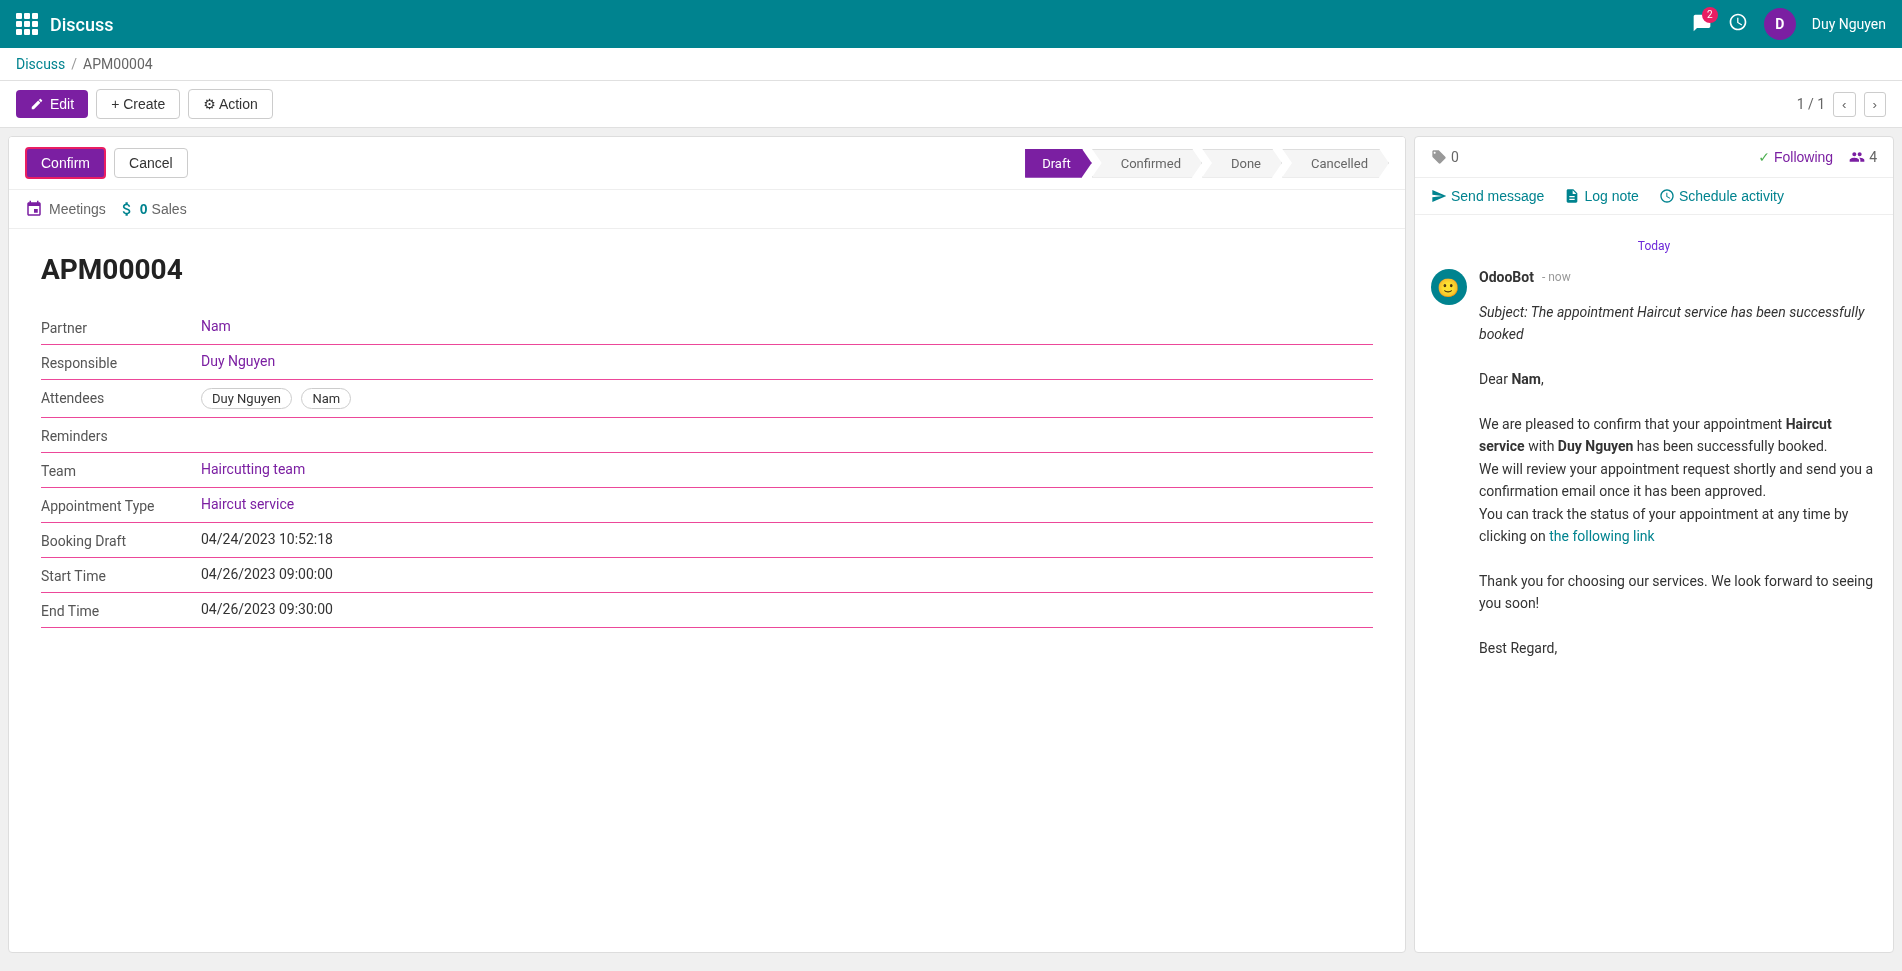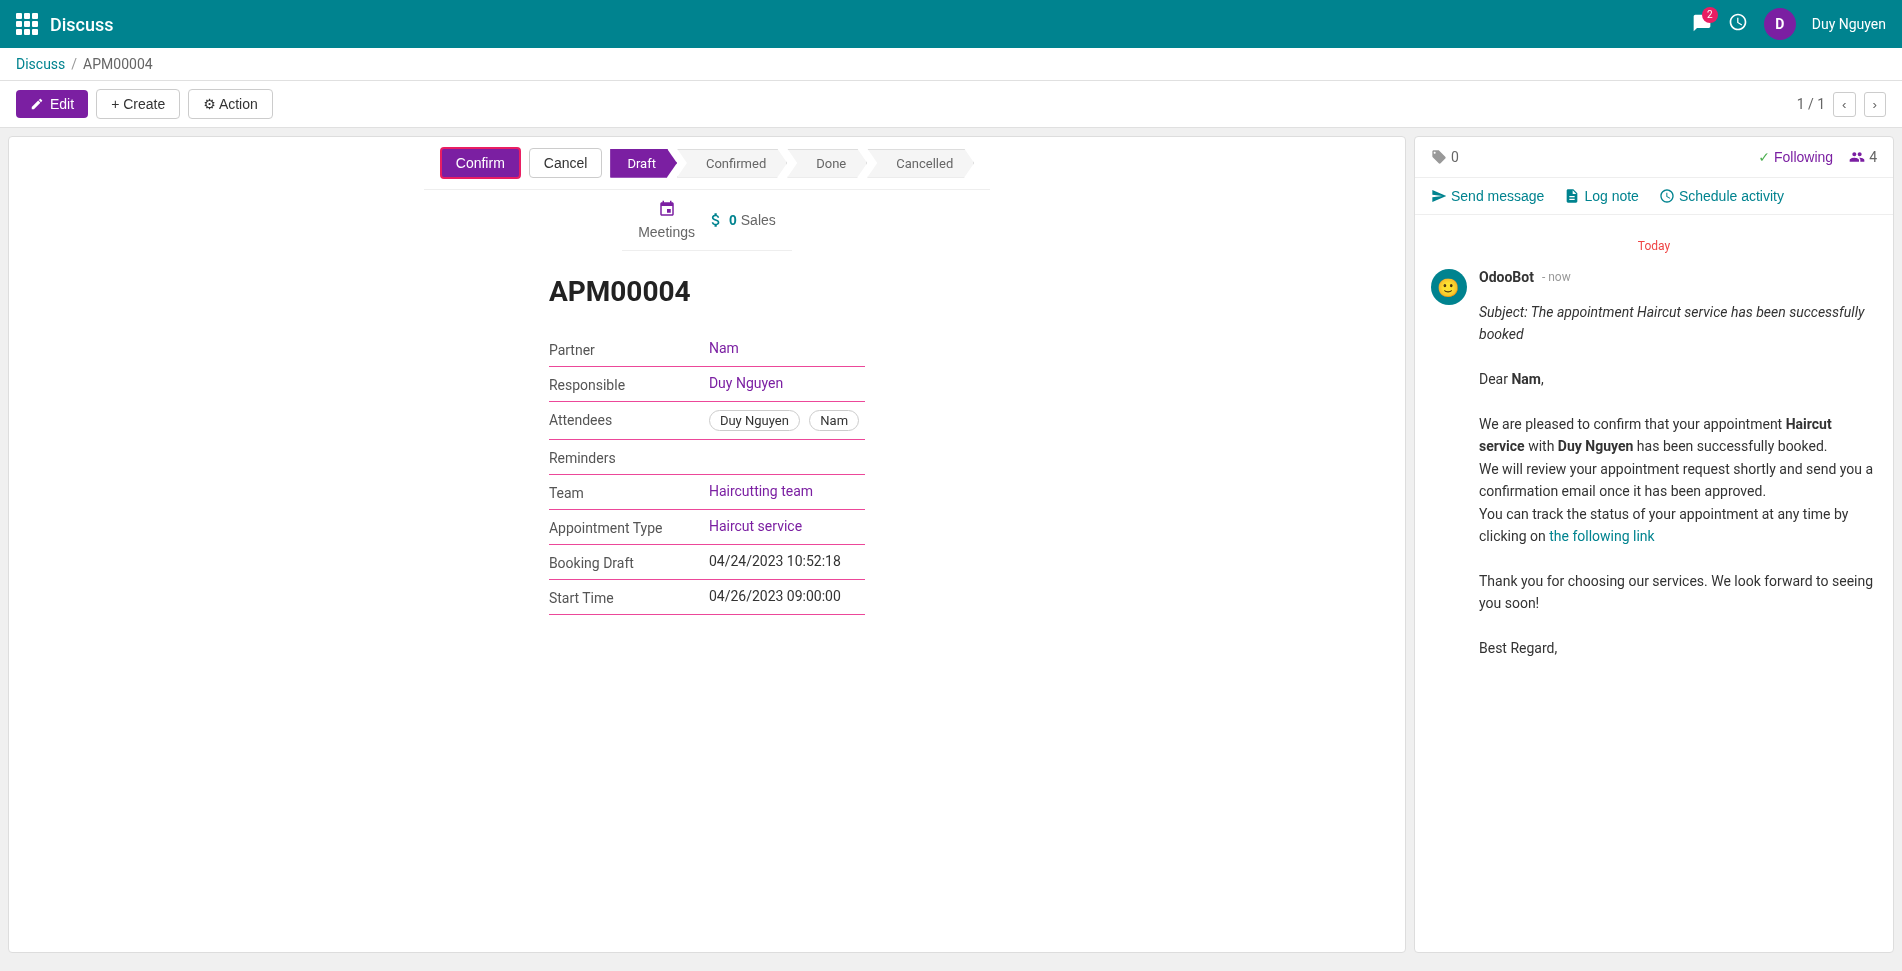--- a/index.html
+++ b/index.html
@@ -96,21 +96,20 @@
     
     .left-panel {
       flex: 1;
       overflow-y: auto;
       background: white;
       margin: 8px;
       border: 1px solid #ddd;
       border-radius: 4px;
       display: flex;
       flex-direction: column;
-      align-items: center;
     }
 
     
     .status-bar {
       padding: 10px 16px;
       display: flex;
       align-items: center;
       gap: 8px;
       border-bottom: 1px solid #eee;
       background: white;
@@ -161,21 +160,20 @@
     }
     .btn-meetings {
       display: flex;
       align-items: center;
       gap: 6px;
       background: none;
       border: none;
       color: #666;
       cursor: pointer;
       font-size: 14px;
-      flex-direction: column;
     }
     .btn-sales {
       display: flex;
       align-items: center;
       gap: 4px;
       background: none;
       border: none;
       color: #666;
       cursor: pointer;
       font-size: 14px;
@@ -254,21 +252,21 @@
       gap: 4px;
     }
 
     .chatter-messages {
       flex: 1;
       overflow-y: auto;
       padding: 16px;
     }
     .date-divider {
       text-align: center;
-      color: #ef4444;
+      color: #6d28d9;
       font-size: 12px;
       margin: 8px 0 16px;
     }
     .message {
       display: flex;
       gap: 12px;
       margin-bottom: 16px;
     }
     .bot-avatar {
       width: 36px;
@@ -425,20 +423,24 @@
           <span class="field-value purple">Haircut service</span>
         </div>
         <div class="field-row">
           <span class="field-label">Booking Draft</span>
           <span class="field-value">04/24/2023 10:52:18</span>
         </div>
         <div class="field-row">
           <span class="field-label">Start Time</span>
           <span class="field-value">04/26/2023 09:00:00</span>
         </div>
+        <div class="field-row">
+          <span class="field-label">End Time</span>
+          <span class="field-value">04/26/2023 09:30:00</span>
+        </div>
       </div>
     </div>
   </div>
 
   <div class="right-panel">
 
     <div class="chatter-actions">
       <div class="chatter-stat">
         <svg width="16" height="16" viewBox="0 0 24 24" fill="#999">
             <path d="M21.41 11.58l-9-9C12.05 2.22 11.55 2 11 2H4c-1.1 0-2 .9-2 2v7c0 .55.22 1.05.59 1.42l9 9c.36.36.86.58 1.41.58.55 0 1.05-.22 1.41-.59l7-7c.37-.36.59-.86.59-1.41 0-.55-.23-1.06-.59-1.42zM5.5 7C4.67 7 4 6.33 4 5.5S4.67 4 5.5 4 7 4.67 7 5.5 6.33 7 5.5 7z"></path>

